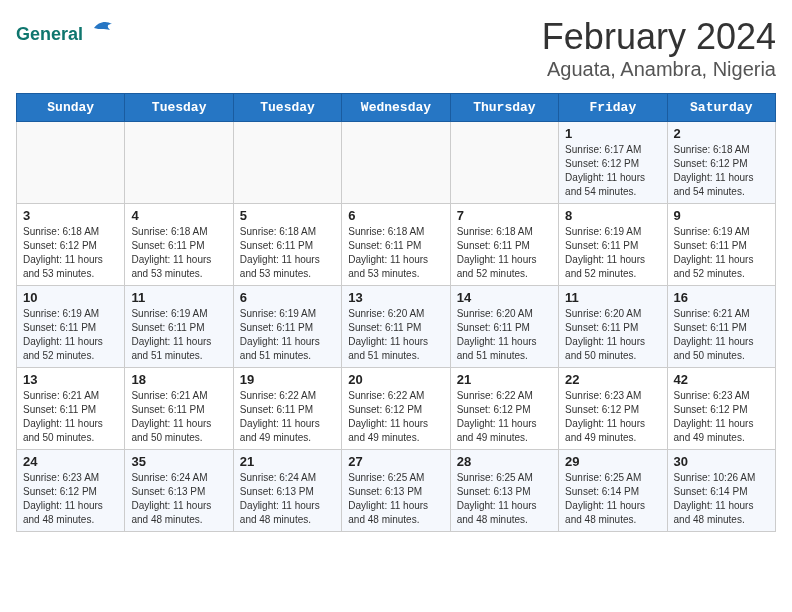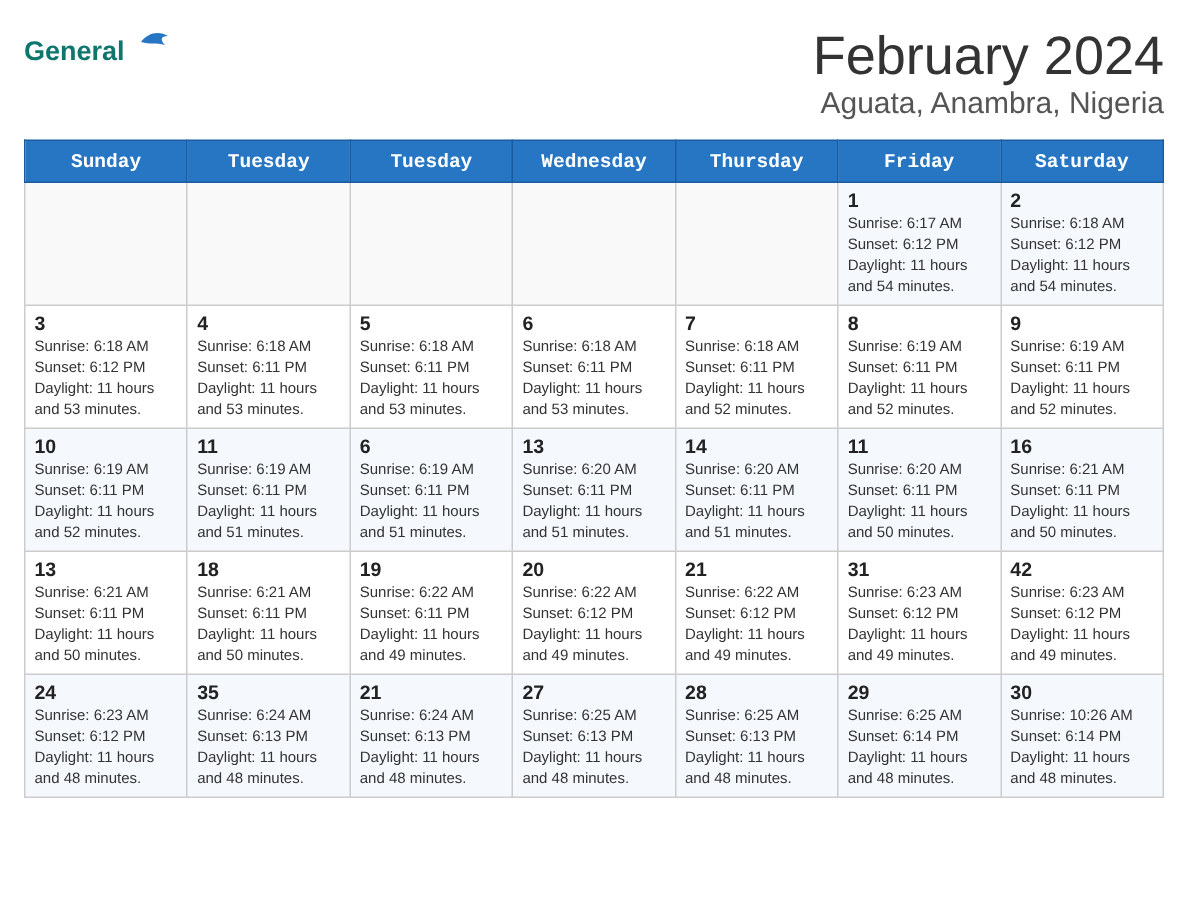--- a/index.html
+++ b/index.html
@@ -274,21 +274,21 @@
 and 49 minutes.</div>
         </td>
         <td>
           <div class="day-num">21</div>
           <div class="day-info" style="white-space: pre-line;">Sunrise: 6:22 AM
 Sunset: 6:12 PM
 Daylight: 11 hours
 and 49 minutes.</div>
         </td>
         <td>
-          <div class="day-num">31</div>
+          <div class="day-num">22</div>
           <div class="day-info" style="white-space: pre-line;">Sunrise: 6:23 AM
 Sunset: 6:12 PM
 Daylight: 11 hours
 and 49 minutes.</div>
         </td>
         <td>
           <div class="day-num">42</div>
           <div class="day-info" style="white-space: pre-line;">Sunrise: 6:23 AM
 Sunset: 6:12 PM
 Daylight: 11 hours

